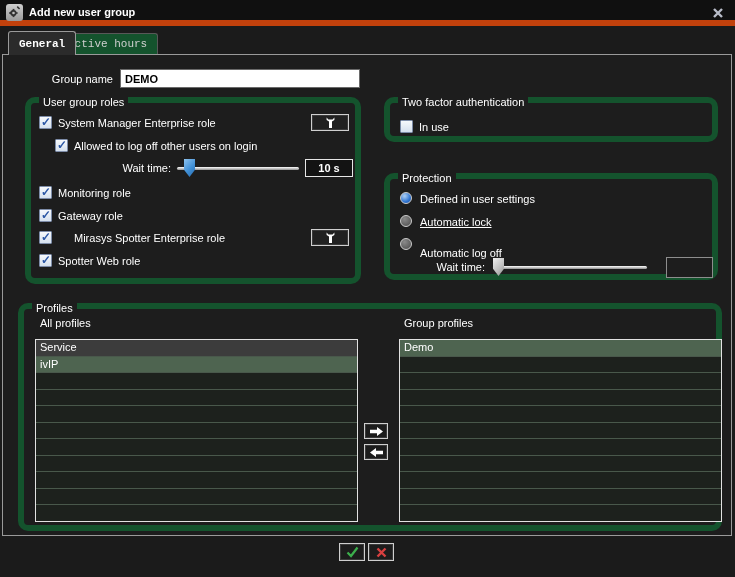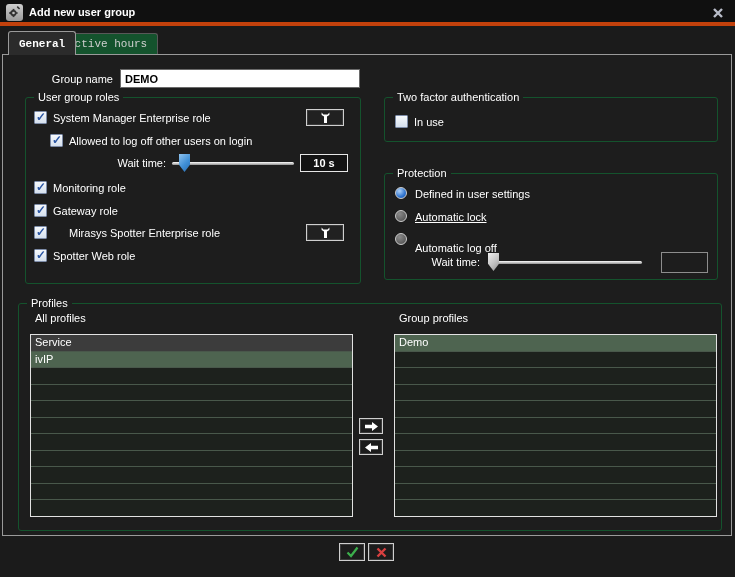--- a/index.html
+++ b/index.html
@@ -1,39 +1,39 @@
 <!DOCTYPE html>
 <html><head>
 <meta charset="utf-8">
 <style>
   * { margin:0; padding:0; box-sizing:border-box; }
   html,body { width:735px; height:577px; background:#161616; overflow:hidden; }
   body { font-family:"Liberation Sans", sans-serif; font-size:11px; color:#fff; }
   .window { position:relative; width:735px; height:577px; background:#1b1b1b; }
 
   
-  .titlebar { position:absolute; left:0; top:0; width:735px; height:26px; background:#101010; border-bottom:4px solid #c2410c; }
+  .titlebar { position:absolute; left:0; top:0; width:735px; height:26px; background:#101010; border-bottom:6px solid #c2410c; }
   .title-icon { position:absolute; left:6px; top:4px; width:17px; height:17px; background:linear-gradient(#cfcfcf,#9a9a9a); border-radius:3px; display:flex; align-items:center; justify-content:center; }
   .title-text { position:absolute; left:29px; top:6px; font-weight:bold; color:#ffffff; }
   .close-btn { position:absolute; right:10px; top:6px; width:14px; height:14px; cursor:pointer; display:flex; align-items:center; justify-content:center; }
 
   
   .tab { position:absolute; display:flex; align-items:center; padding:0 10px; border-radius:3px 3px 0 0;font-family:Liberation Mono, monospace; }
   .tab.active { left:8px; top:31px; height:24px; background:#2b2b2b; border:1px solid #9a9a9a; border-bottom:none; font-weight:bold; color:#fff; z-index:3; }
   .tab.inactive { left:57px; top:33px; height:21px; background:#14532d; border:1px solid #585858; border-bottom:none; color:#cfcfcf; z-index:1; }
 
   
   .panel { position:absolute; left:2px; top:54px; width:730px; height:482px; background:#1d1d1d; border:1px solid #9a9a9a; z-index:2; }
 
   
   .gn-label { position:absolute; left:0px; top:18px; width:110px; text-align:right; color:#fff; }
   .gn-input { position:absolute; left:117px; top:14px; width:240px; height:19px; background:#ffffff; border:1px solid #6a6a6a; color:#000; font-weight:bold; font-family:"Liberation Sans",sans-serif; font-size:11px; padding:0 4px; }
 
   
-  .gbox { position:absolute; border:1px solid #14532d; border-radius:3px; }
+  .gbox { position:absolute; border:6px solid #14532d; border-radius:10px; }
   .gbox .legend { position:absolute; top:-7px; left:8px; background:#1d1d1d; padding:0 4px; color:#fff; white-space:nowrap; }
 
   
   .cb { position:absolute; width:13px; height:13px; background:linear-gradient(#f6f9fc,#d5e0ee); border:1px solid #7d8ca8; border-radius:1px; }
   .cb.checked::after { content:"\2713"; position:absolute; left:1px; top:-2px; color:#2b56a4; font-weight:bold; font-size:12px; }
   .radio { position:absolute; width:12px; height:12px; border-radius:50%; border:1px solid #cccccc; background:radial-gradient(circle at 35% 30%, #8a8a8a, #4a4a4a); }
   .radio.selected { background:radial-gradient(circle at 35% 30%, #9fc6f2 8%, #2f74d0 60%, #1d4f9c 100%); }
   .lbl { position:absolute; white-space:nowrap; color:#fff; }
 
   

